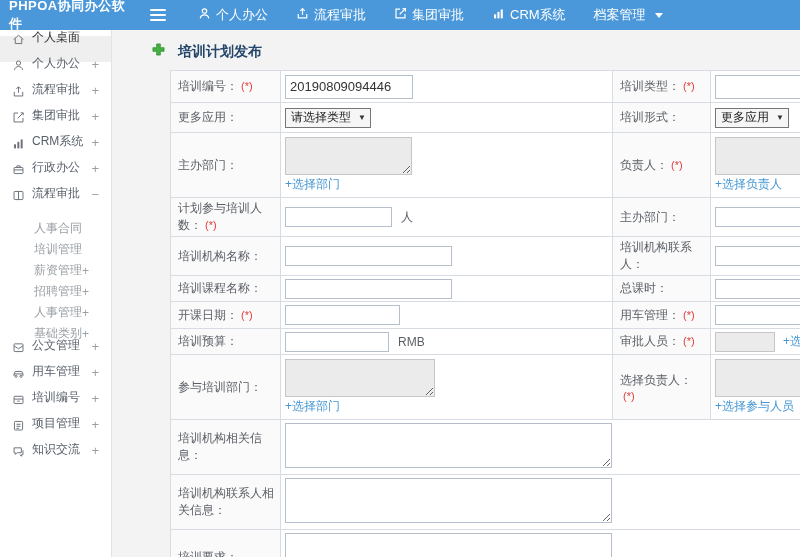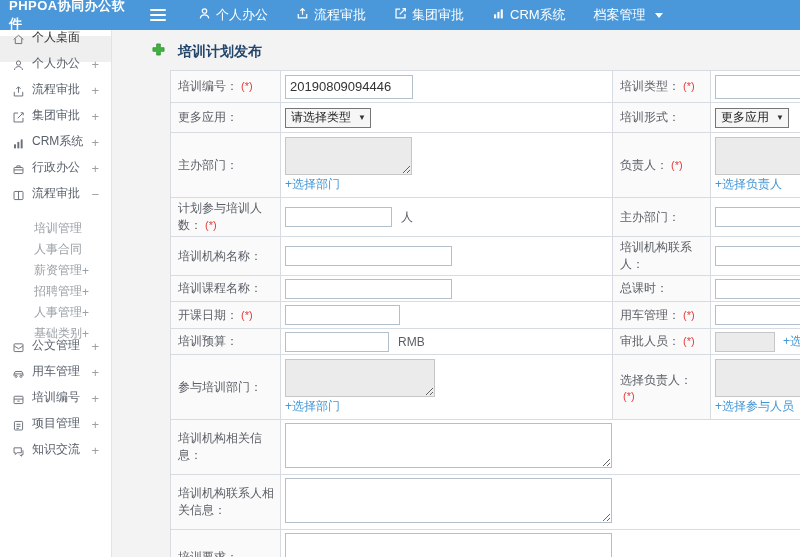--- a/index.html
+++ b/index.html
@@ -203,25 +203,25 @@
         <svg class="licon" width="13" height="13" viewBox="0 0 16 16" fill="none" stroke-width="1.2">
             <rect x="2.5" y="3" width="11" height="10" rx="1"></rect>
             <path d="M8 3v10"></path>
           </svg>
       </span>
       <span class="lbl">流程审批</span>
       <i class="mk">−</i>
     </div>
 
     <div class="side-sub">
+      <span class="lbl">人事合同</span>
+      <i class="mk"></i>
+    </div>
+    <div class="side-sub">
       <span class="lbl">培训管理</span>
-      <i class="mk"></i>
-    </div>
-    <div class="side-sub">
-      <span class="lbl">人事合同</span>
       <i class="mk"></i>
     </div>
     <div class="side-sub">
       <span class="lbl">薪资管理</span>
       <i class="mk">+</i>
     </div>
     <div class="side-sub">
       <span class="lbl">招聘管理</span>
       <i class="mk">+</i>
     </div>

